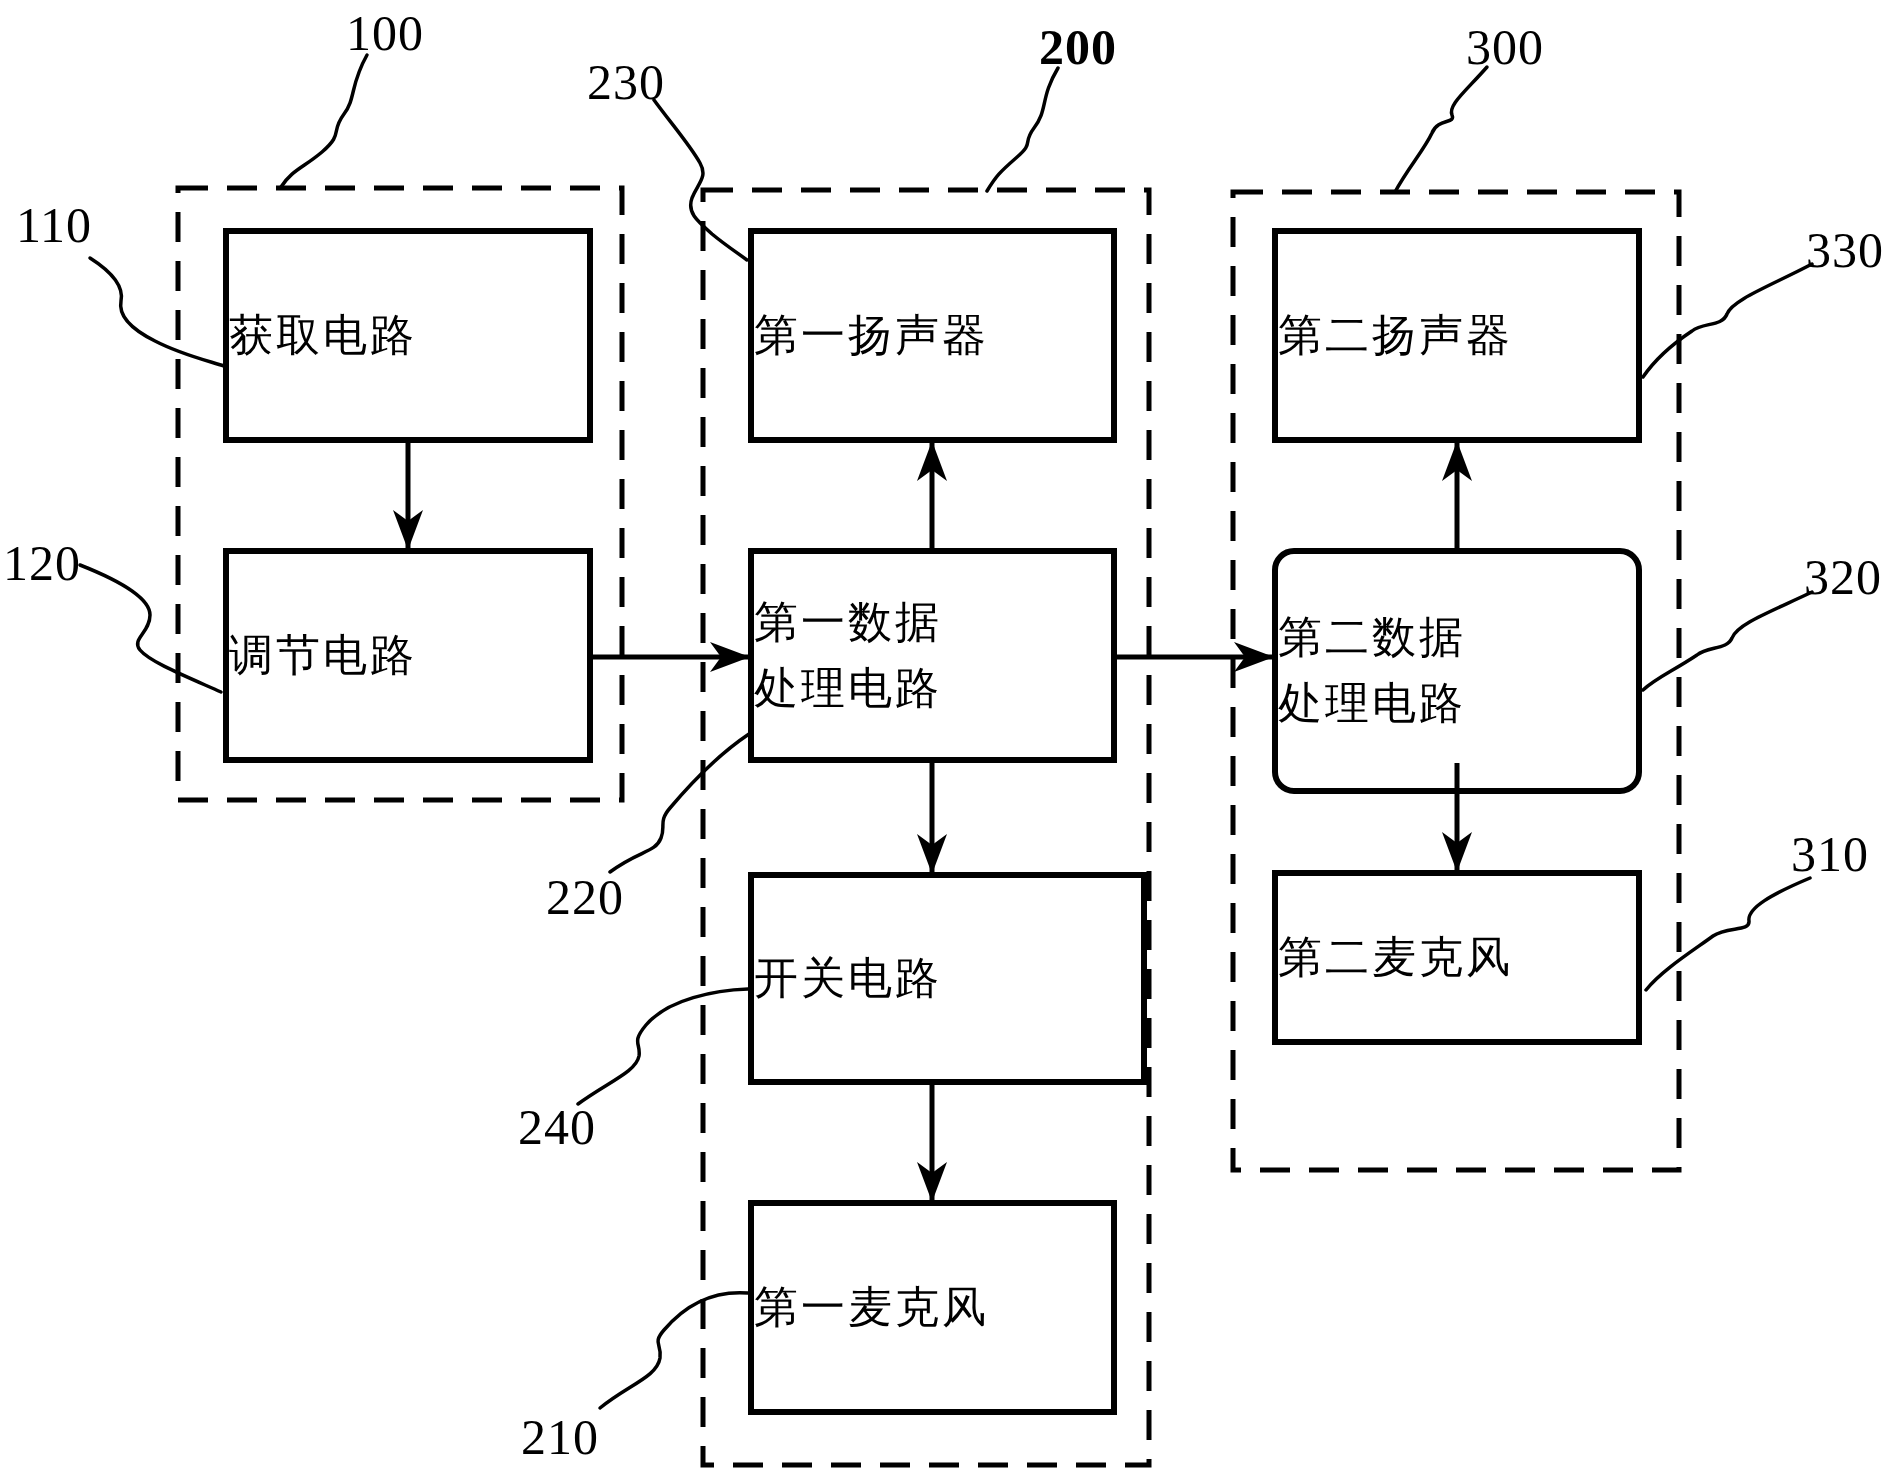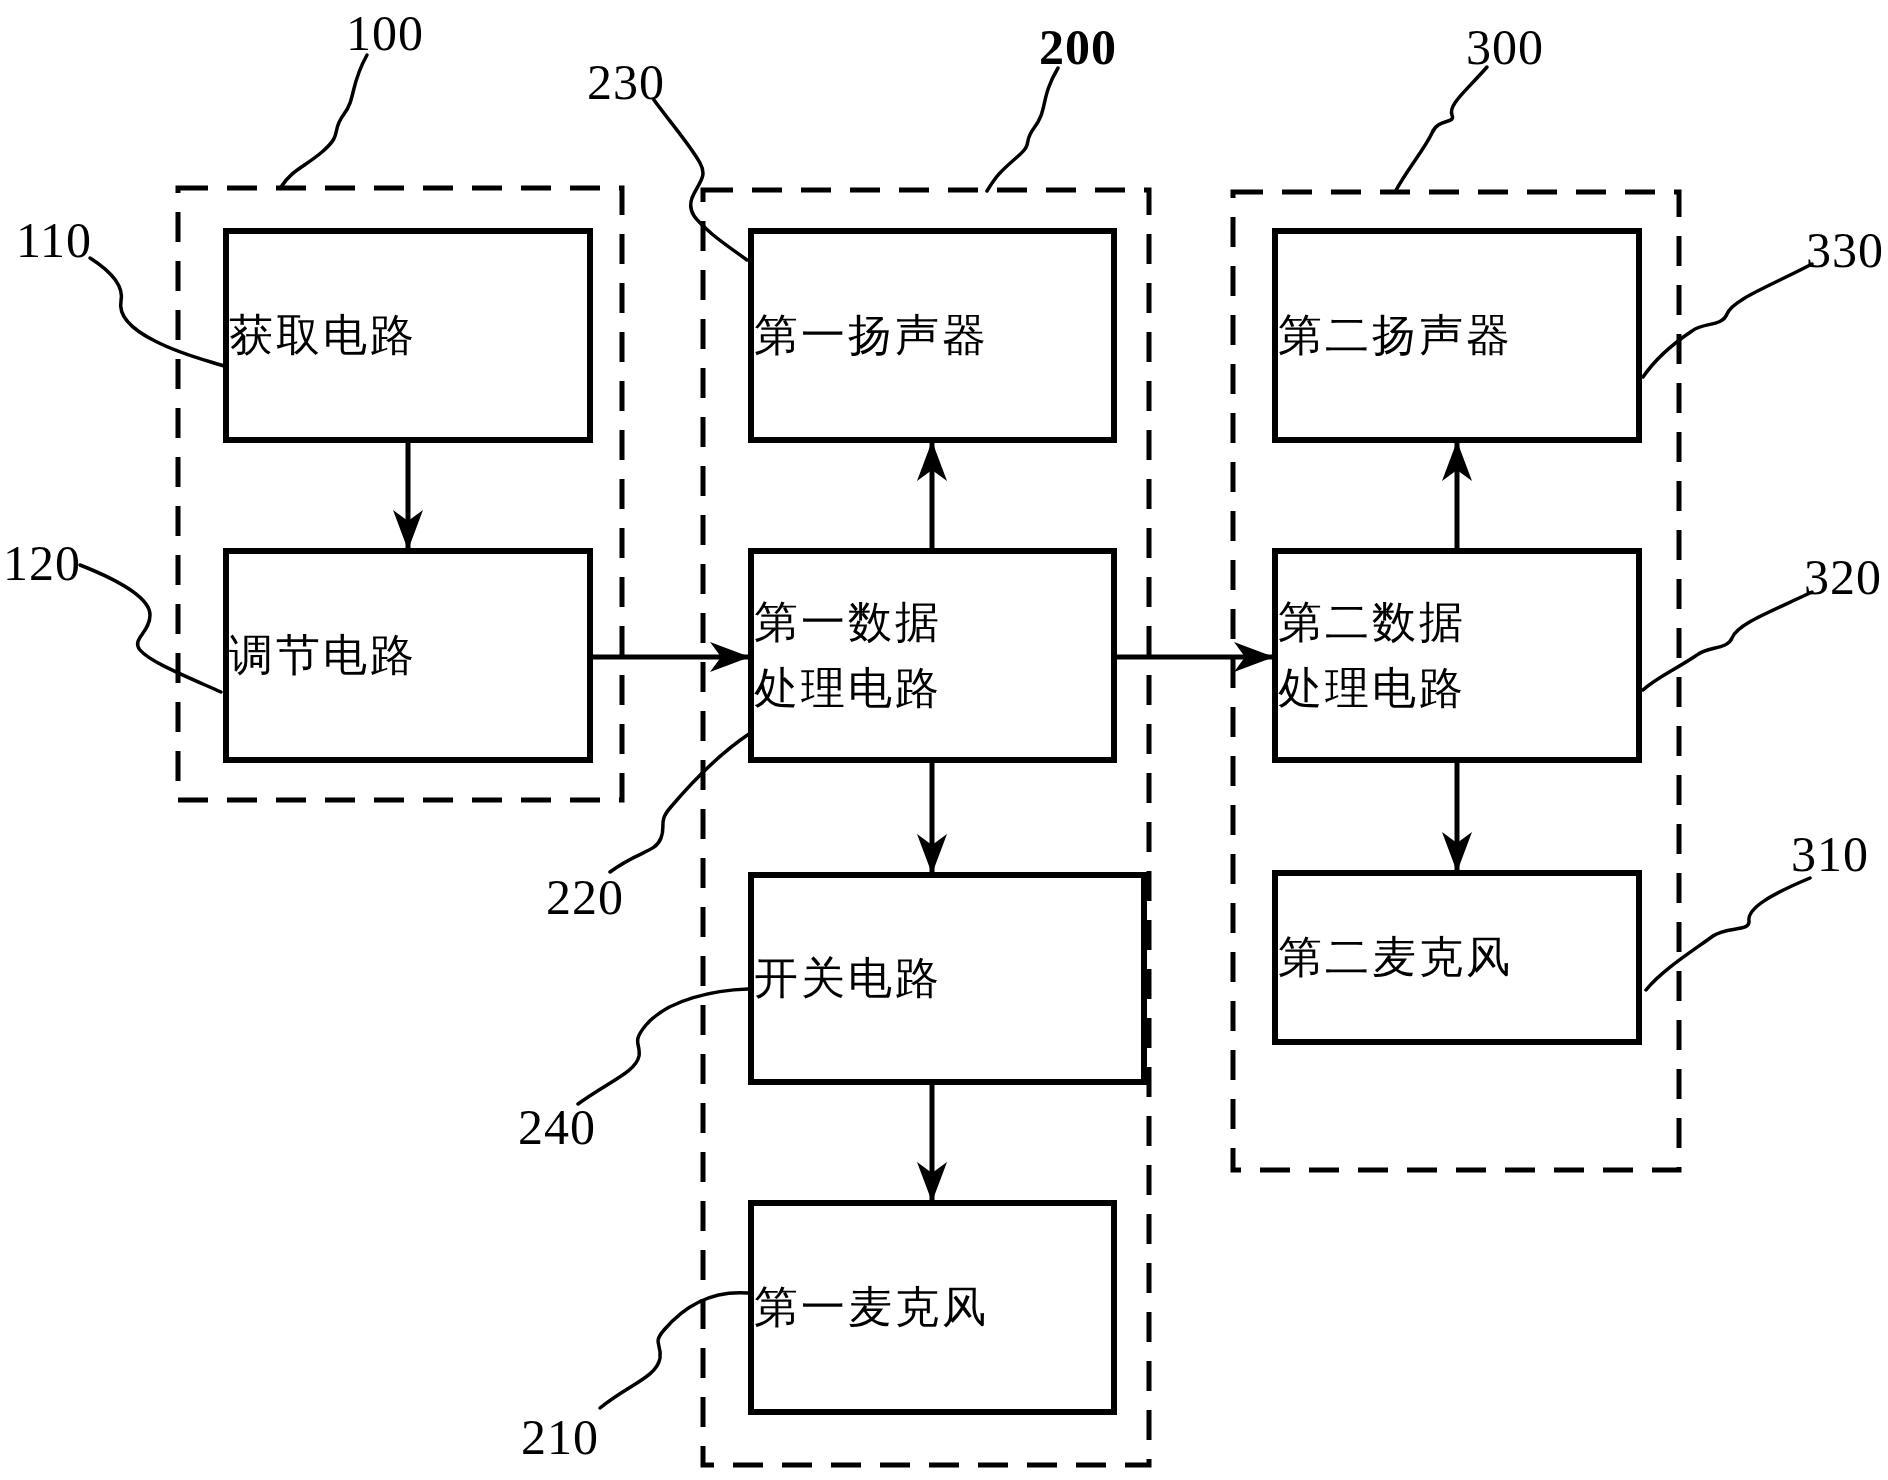--- a/index.html
+++ b/index.html
@@ -61,27 +61,27 @@
   </svg>
   <div id="boxes-g" class="layer">
       <div class="box" style="left: 223px; top: 228px; width: 370px; height: 215px;"><span>获取电路</span></div>
       <div class="box" style="left: 223px; top: 548px; width: 370px; height: 215px;"><span>调节电路</span></div>
       <div class="box" style="left: 748px; top: 228px; width: 369px; height: 215px;"><span>第一扬声器</span></div>
       <div class="box" style="left: 748px; top: 548px; width: 369px; height: 215px;"><span>第一数据
 处理电路</span></div>
       <div class="box" style="left: 748px; top: 872px; width: 399px; height: 213px;"><span>开关电路</span></div>
       <div class="box" style="left: 748px; top: 1200px; width: 369px; height: 215px;"><span>第一麦克风</span></div>
       <div class="box" style="left: 1272px; top: 228px; width: 370px; height: 215px;"><span>第二扬声器</span></div>
-      <div class="box" style="left: 1272px; top: 548px; width: 370px; height: 215px;"><span>第二数据
+      <div class="box" style="left: 1272px; top: 548px; width: 370px; height: 246px; border-radius: 22px;"><span>第二数据
 处理电路</span></div>
       <div class="box" style="left: 1272px; top: 870px; width: 370px; height: 175px;"><span>第二麦克风</span></div>
     </div>
   <div id="labels-g" class="layer">
       <div class="ref" style="left: 385px; top: 33px;">100</div>
-      <div class="ref" style="left: 54px; top: 240px;">110</div>
+      <div class="ref" style="left: 54px; top: 225px;">110</div>
       <div class="ref" style="left: 42px; top: 563px;">120</div>
       <div class="ref" style="left: 626px; top: 82px;">230</div>
       <div class="ref" style="left: 1078px; top: 47px; font-weight: bold;">200</div>
       <div class="ref" style="left: 585px; top: 897px;">220</div>
       <div class="ref" style="left: 557px; top: 1127px;">240</div>
       <div class="ref" style="left: 560px; top: 1437px;">210</div>
       <div class="ref" style="left: 1505px; top: 47px;">300</div>
       <div class="ref" style="left: 1845px; top: 250px;">330</div>
       <div class="ref" style="left: 1843px; top: 577px;">320</div>
       <div class="ref" style="left: 1830px; top: 854px;">310</div>

